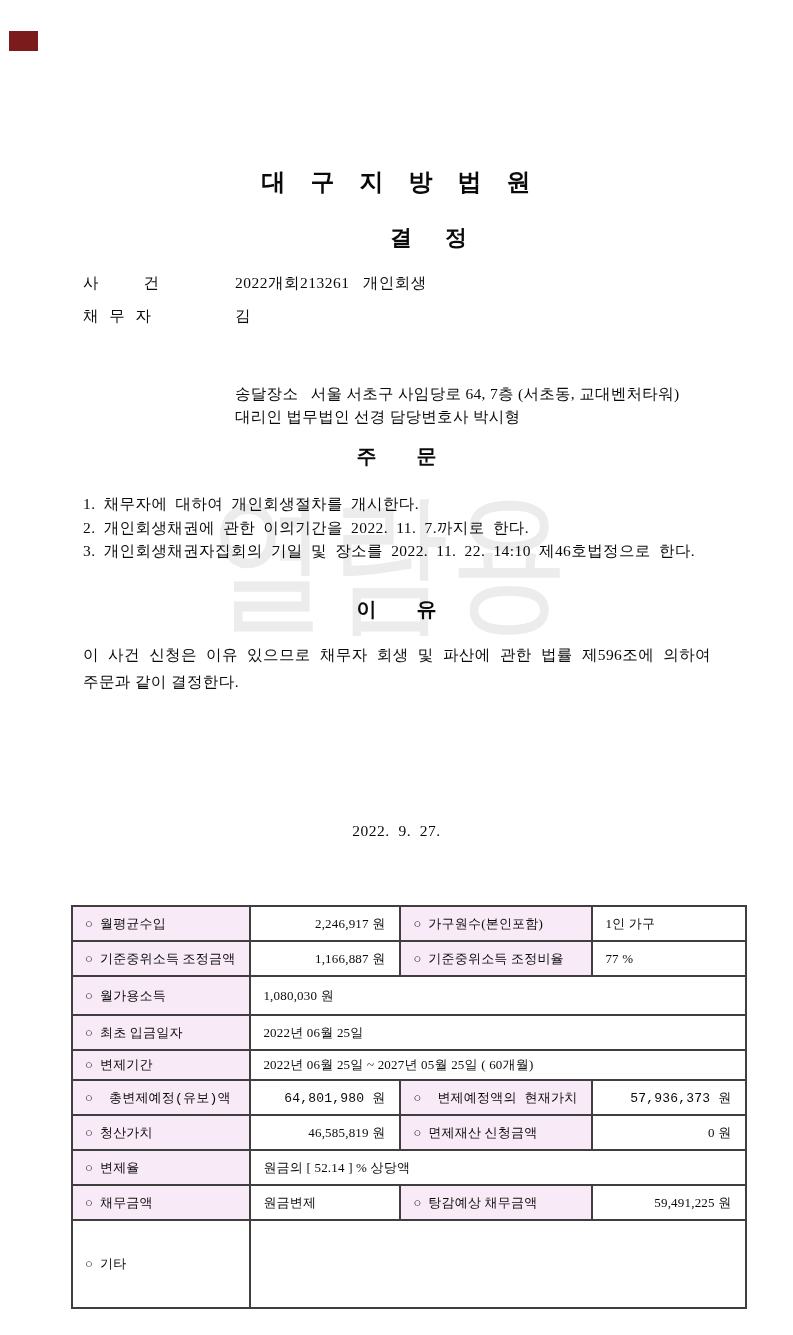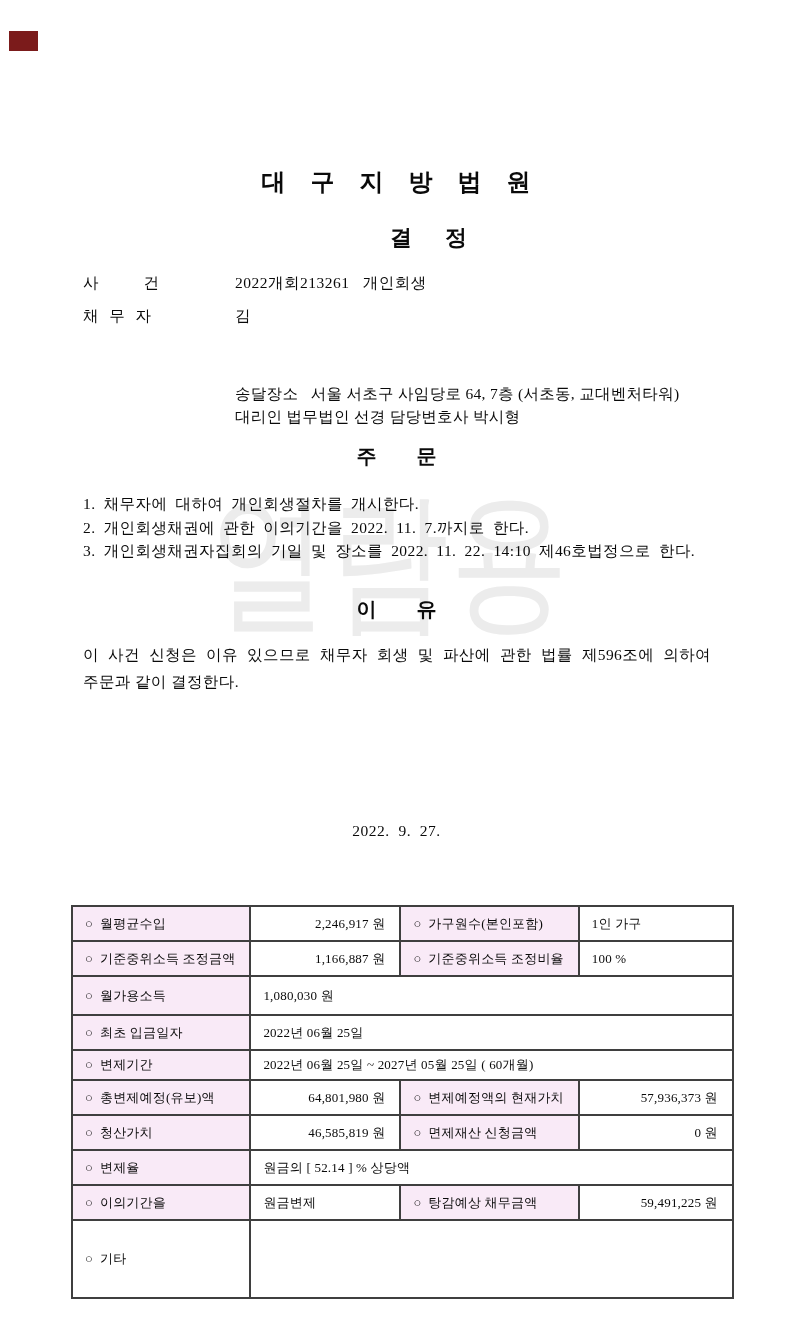--- a/index.html
+++ b/index.html
@@ -122,55 +122,55 @@
         <tr style="height: 35px; padding-left: 19px;">
           <td colspan="1" class="pink left">○  월평균수입</td>
           <td colspan="1" class="right">2,246,917 원</td>
           <td colspan="1" class="pink left">○  가구원수(본인포함)</td>
           <td colspan="1" class="left">1인 가구</td>
         </tr>
         <tr style="height: 35px;">
           <td colspan="1" class="pink left">○  기준중위소득 조정금액</td>
           <td colspan="1" class="right">1,166,887 원</td>
           <td colspan="1" class="pink left">○  기준중위소득 조정비율</td>
-          <td colspan="1" class="left">100 %</td>
+          <td colspan="1" class="left">77 %</td>
         </tr>
         <tr style="height: 39px;">
           <td colspan="1" class="pink left">○  월가용소득</td>
           <td colspan="3" class="left">1,080,030 원</td>
         </tr>
         <tr style="height: 35px;">
           <td colspan="1" class="pink left">○  최초 입금일자</td>
           <td colspan="3" class="left">2022년 06월 25일</td>
         </tr>
         <tr style="height: 30px; margin-top: 36px;">
           <td colspan="1" class="pink left">○  변제기간</td>
           <td colspan="3" class="left">2022년 06월 25일 ~ 2027년 05월 25일 ( 60개월)</td>
         </tr>
-        <tr style="height: 35px;">
+        <tr style="height: 35px; font-family: Liberation Mono, monospace;">
           <td colspan="1" class="pink left">○  총변제예정(유보)액</td>
           <td colspan="1" class="right">64,801,980 원</td>
           <td colspan="1" class="pink left">○  변제예정액의 현재가치</td>
           <td colspan="1" class="right">57,936,373 원</td>
         </tr>
         <tr style="height: 35px;">
           <td colspan="1" class="pink left">○  청산가치</td>
           <td colspan="1" class="right">46,585,819 원</td>
           <td colspan="1" class="pink left">○  면제재산 신청금액</td>
           <td colspan="1" class="right">0 원</td>
         </tr>
         <tr style="height: 35px;">
           <td colspan="1" class="pink left">○  변제율</td>
           <td colspan="3" class="left">원금의 [ 52.14 ] % 상당액</td>
         </tr>
         <tr style="height: 35px;">
-          <td colspan="1" class="pink left">○  이의기간을</td>
+          <td colspan="1" class="pink left">○  채무금액</td>
           <td colspan="1" class="left">원금변제</td>
           <td colspan="1" class="pink left">○  탕감예상 채무금액</td>
           <td colspan="1" class="right">59,491,225 원</td>
         </tr>
-        <tr style="height: 78px; border-radius: 30px;">
+        <tr style="height: 88px; border-radius: 30px;">
           <td colspan="1" class="left">○  기타</td>
           <td colspan="3" class="left"></td>
         </tr>
       </tbody>
   </table>
 </div>
 
 </body></html>

